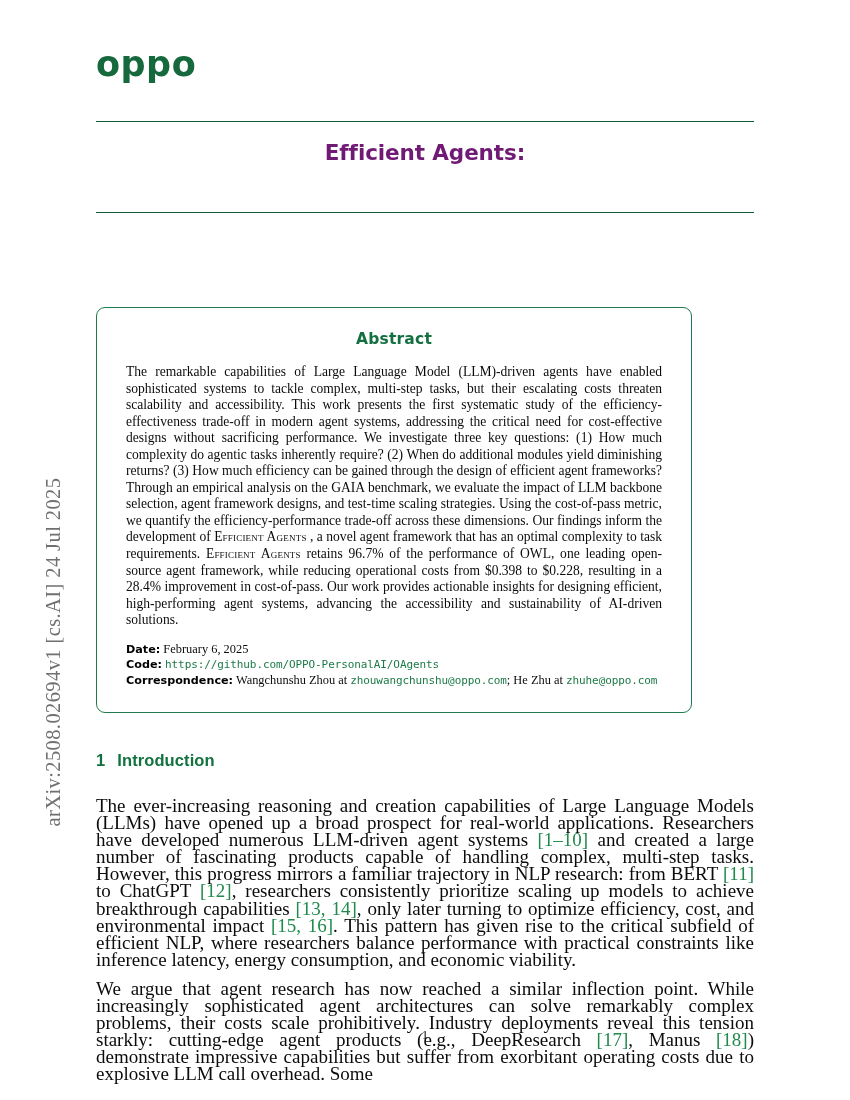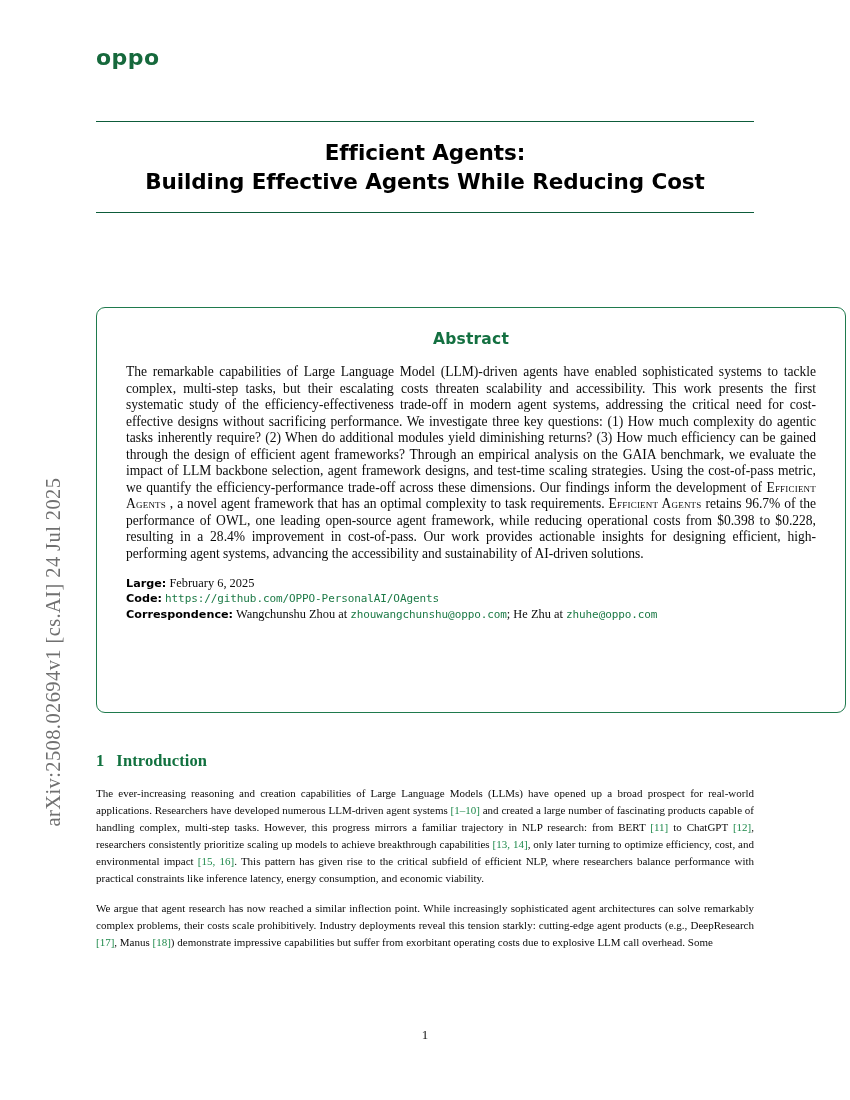--- a/index.html
+++ b/index.html
@@ -49,21 +49,21 @@
   }
 
   
   #logo-block {
     position: absolute;
     left: 0;
     top: 47px;
   }
   #oppo-logo {
     font-family: "DejaVu Sans", sans-serif;
-    font-size: 22px;
+    font-size: 35px;
     font-weight: 700;
     letter-spacing: 0.5px;
     color: #16693c;
     line-height: 1;
   }
 
   
   .hrule {
     position: absolute;
     left: 0;
@@ -79,21 +79,21 @@
     position: absolute;
     left: 0;
     top: 138px;
     width: 658px;
     text-align: center;
   }
   #title-block .tline {
     font-family: "DejaVu Sans", sans-serif;
     font-size: 21.5px;
     font-weight: 700;
-    color: #000000;
+    color: #701a75;
     line-height: 29px;
     letter-spacing: -0.1px;
   }
 
   
   #authors {
     position: absolute;
     left: 0;
     top: 250px;
     width: 658px;
@@ -103,21 +103,21 @@
     font-weight: 700;
     color: #1a1a1a;
     letter-spacing: 0.1px;
   }
 
   
   #abstract-box {
     position: absolute;
     left: 0;
     top: 307px;
-    width: 750px;
+    width: 596px;
     height: 406px;
     box-sizing: border-box;
     border: 1.2px solid #1f7a4d;
     border-radius: 9px;
     background: #ffffff;
   }
   #abstract-heading {
     margin: 22px 0 0 0;
     text-align: center;
     font-family: "DejaVu Sans", sans-serif;
@@ -161,39 +161,39 @@
     color: #1c7a46;
     letter-spacing: -0.1px;
   }
 
   
   #sec-intro {
     position: absolute;
     left: 0;
     top: 751px;
     width: 658px;
-    font-family: Liberation Serif, serif;
+    font-family: Liberation Sans, sans-serif;
     font-weight: 700;
     font-size: 16.5px;
     color: #11713f;
     letter-spacing: 0.1px;
   }
   #sec-intro .secnum { margin-right: 12px; }
 
   
   #body-text {
     position: absolute;
     left: 0;
     top: 785px;
     width: 658px;
   }
   #body-text p {
-    margin: 0 0 12px 0;
-    font-family: "Liberation Serif", serif;
-    font-size: 11px;
+    margin: 12px 0 12px 0;
+    font-family: "Liberation Serif", serif;
+    font-size: 19px;
     line-height: 17.1px;
     text-align: justify;
     text-justify: inter-word;
     color: #0b0b0b;
   }
   .cite { color: #1f8a4c; }
 
   
   #page-number {
     position: absolute;
@@ -216,36 +216,35 @@
 <div id="page">
 
   <div id="logo-block">
     <div id="oppo-logo">oppo</div>
   </div>
 
   <div class="hrule" id="rule-top"></div>
 
   <div id="title-block">
     <div class="tline">Efficient Agents:</div>
-    <div class="tline">Building Effective Agents While Reducing Cost</div>
   </div>
 
   <div class="hrule" id="rule-bottom"></div>
 
 
   <div id="abstract-box">
     <div id="abstract-heading">Abstract</div>
 
     <div id="abstract-body">
       <span>The remarkable capabilities of Large Language Model (LLM)-driven agents have enabled sophisticated systems to tackle complex, multi-step tasks, but their escalating costs threaten scalability and accessibility. This work presents the first systematic study of the efficiency-effectiveness trade-off in modern agent systems, addressing the critical need for cost-effective designs without sacrificing performance. We investigate three key questions: (1) How much complexity do agentic tasks inherently require? (2) When do additional modules yield diminishing returns? (3) How much efficiency can be gained through the design of efficient agent frameworks? Through an empirical analysis on the GAIA benchmark, we evaluate the impact of LLM backbone selection, agent framework designs, and test-time scaling strategies. Using the cost-of-pass metric, we quantify the efficiency-performance trade-off across these dimensions. Our findings inform the development of </span><span class="smallcaps">Efficient Agents</span><span> , a novel agent framework that has an optimal complexity to task requirements. </span><span class="smallcaps">Efficient Agents</span><span> retains 96.7% of the performance of OWL, one leading open-source agent framework, while reducing operational costs from $0.398 to $0.228, resulting in a 28.4% improvement in cost-of-pass. Our work provides actionable insights for designing efficient, high-performing agent systems, advancing the accessibility and sustainability of AI-driven solutions.</span>
     </div>
 
     <div id="abstract-meta">
       <div>
-        <span class="mlabel">Large:</span>
+        <span class="mlabel">Date:</span>
         <span>February 6, 2025</span>
       </div>
       <div>
         <span class="mlabel">Code:</span>
         <span class="mono-link">https://github.com/OPPO-PersonalAI/OAgents</span>
       </div>
       <div>
         <span class="mlabel">Correspondence:</span>
         <span>Wangchunshu Zhou at</span>
         <span class="mono-link">zhouwangchunshu@oppo.com</span><span>; </span><span>He Zhu at</span>

